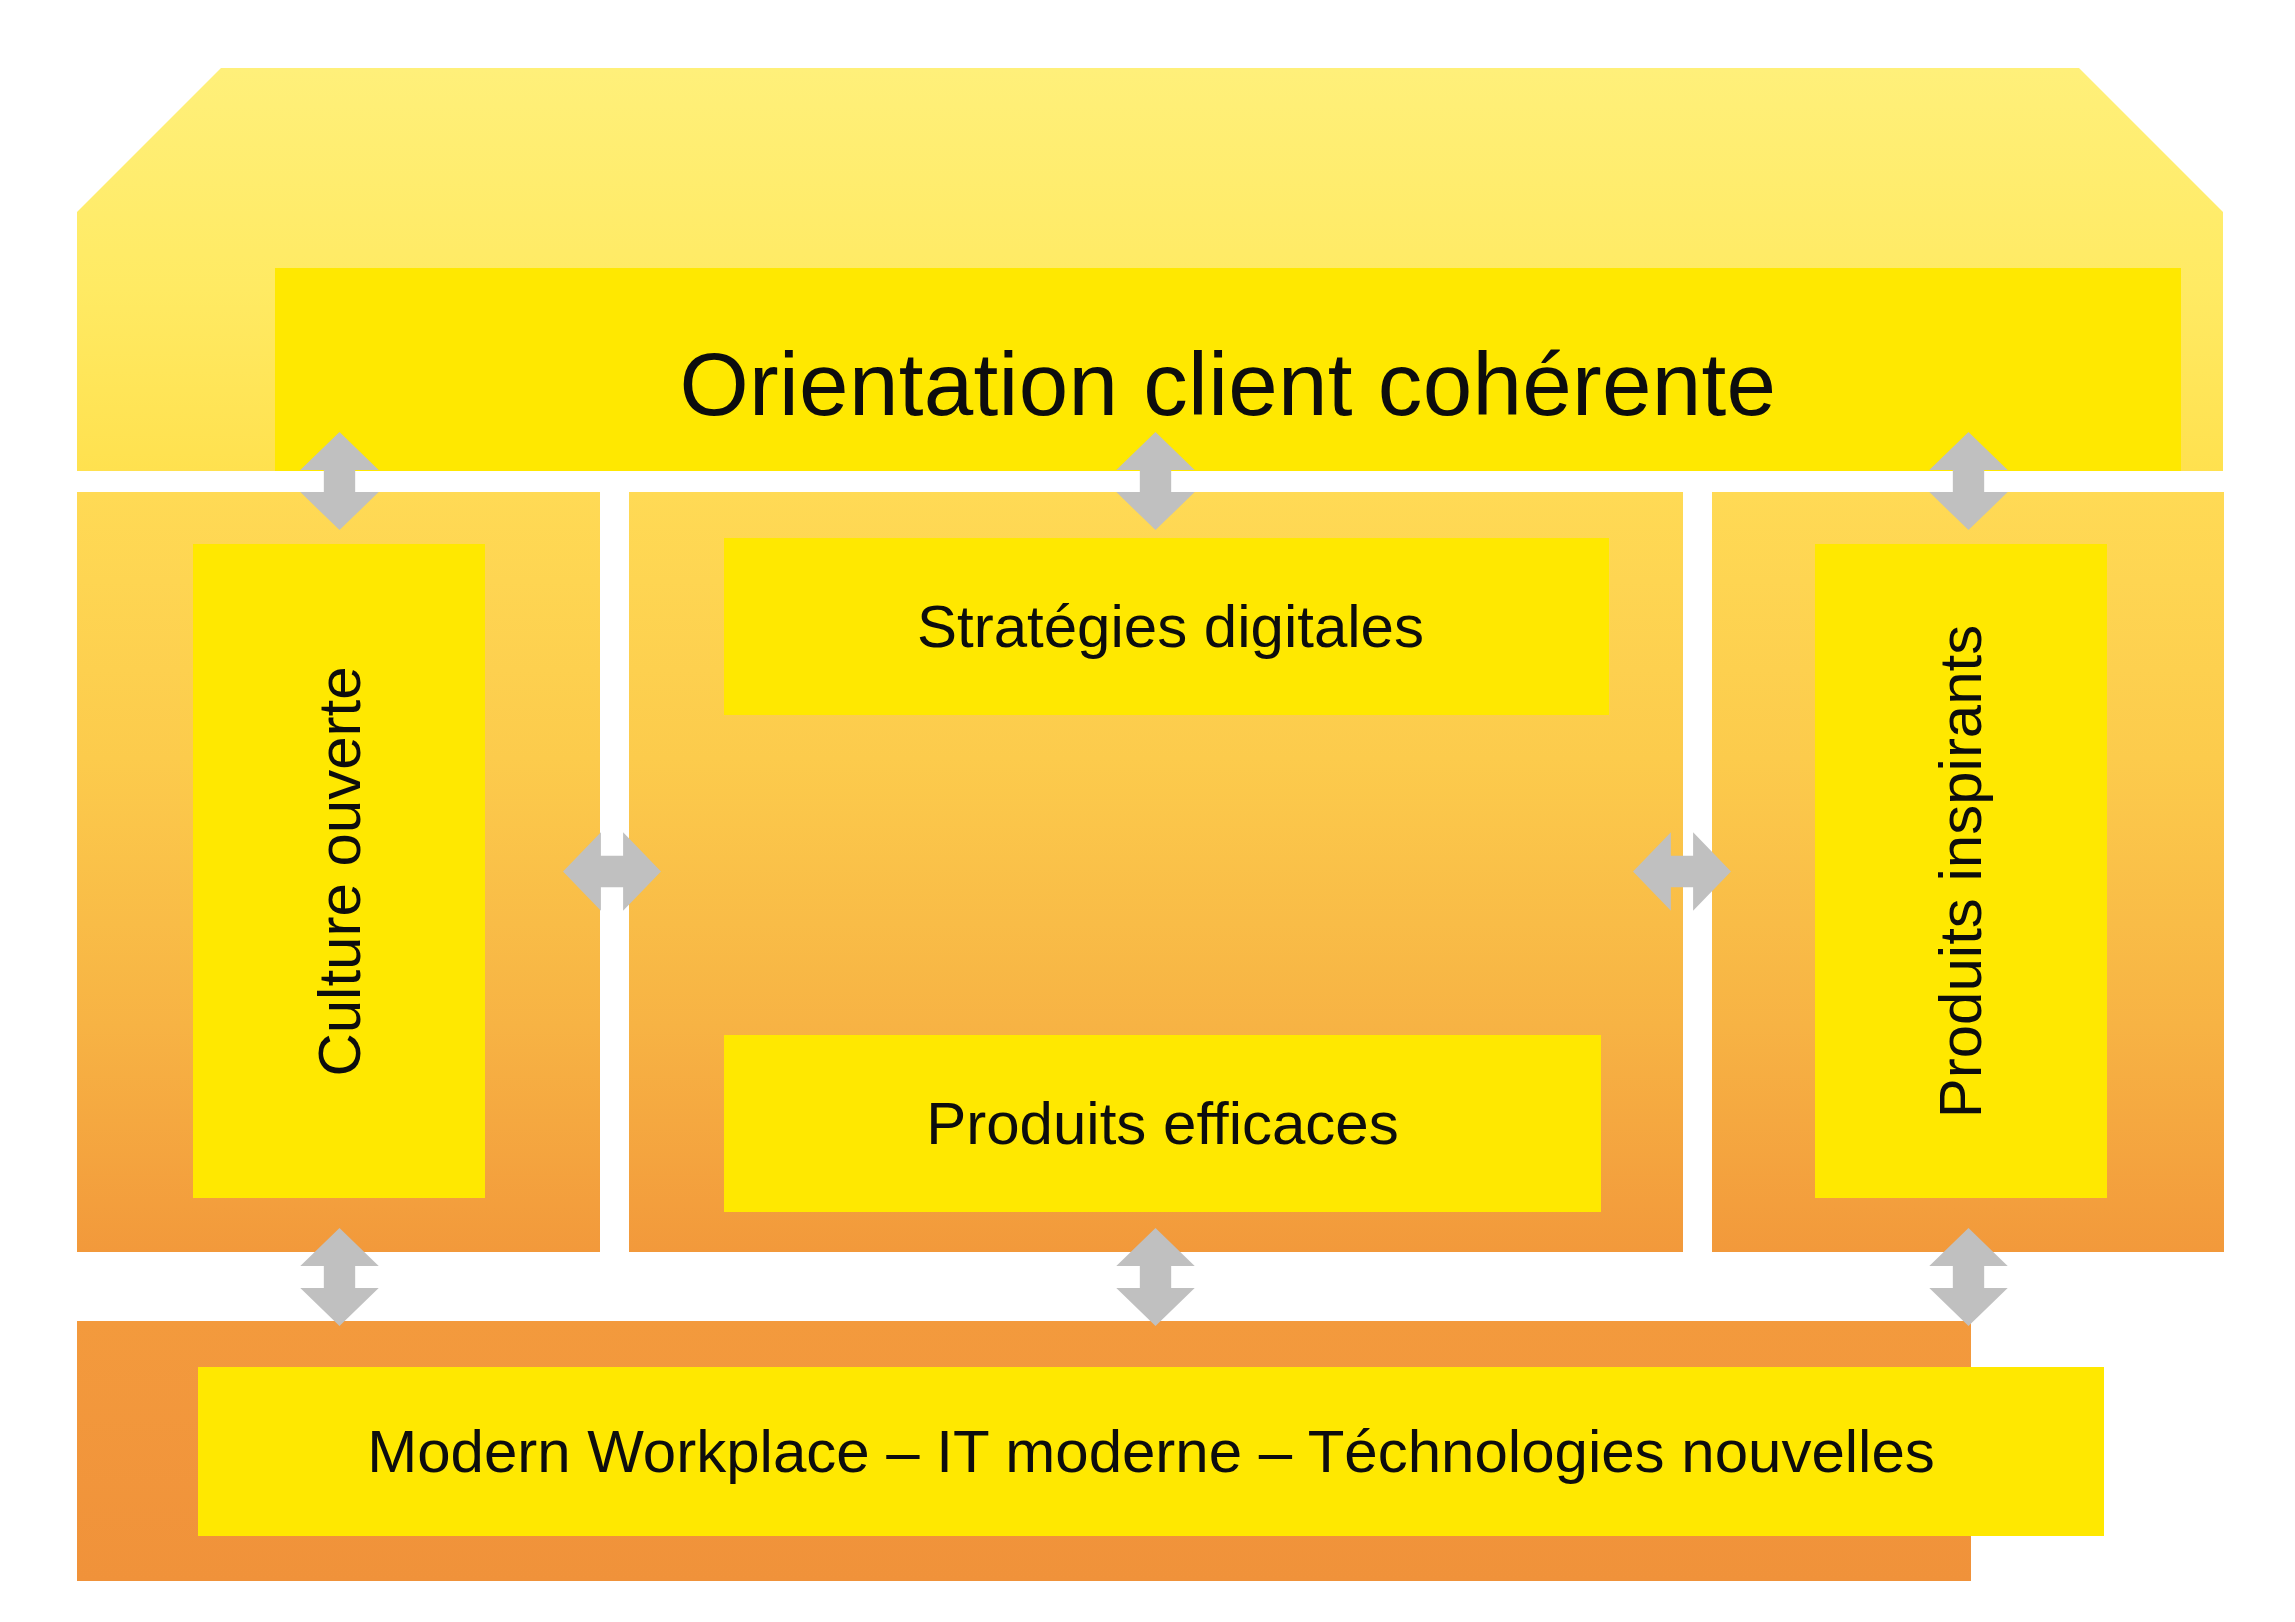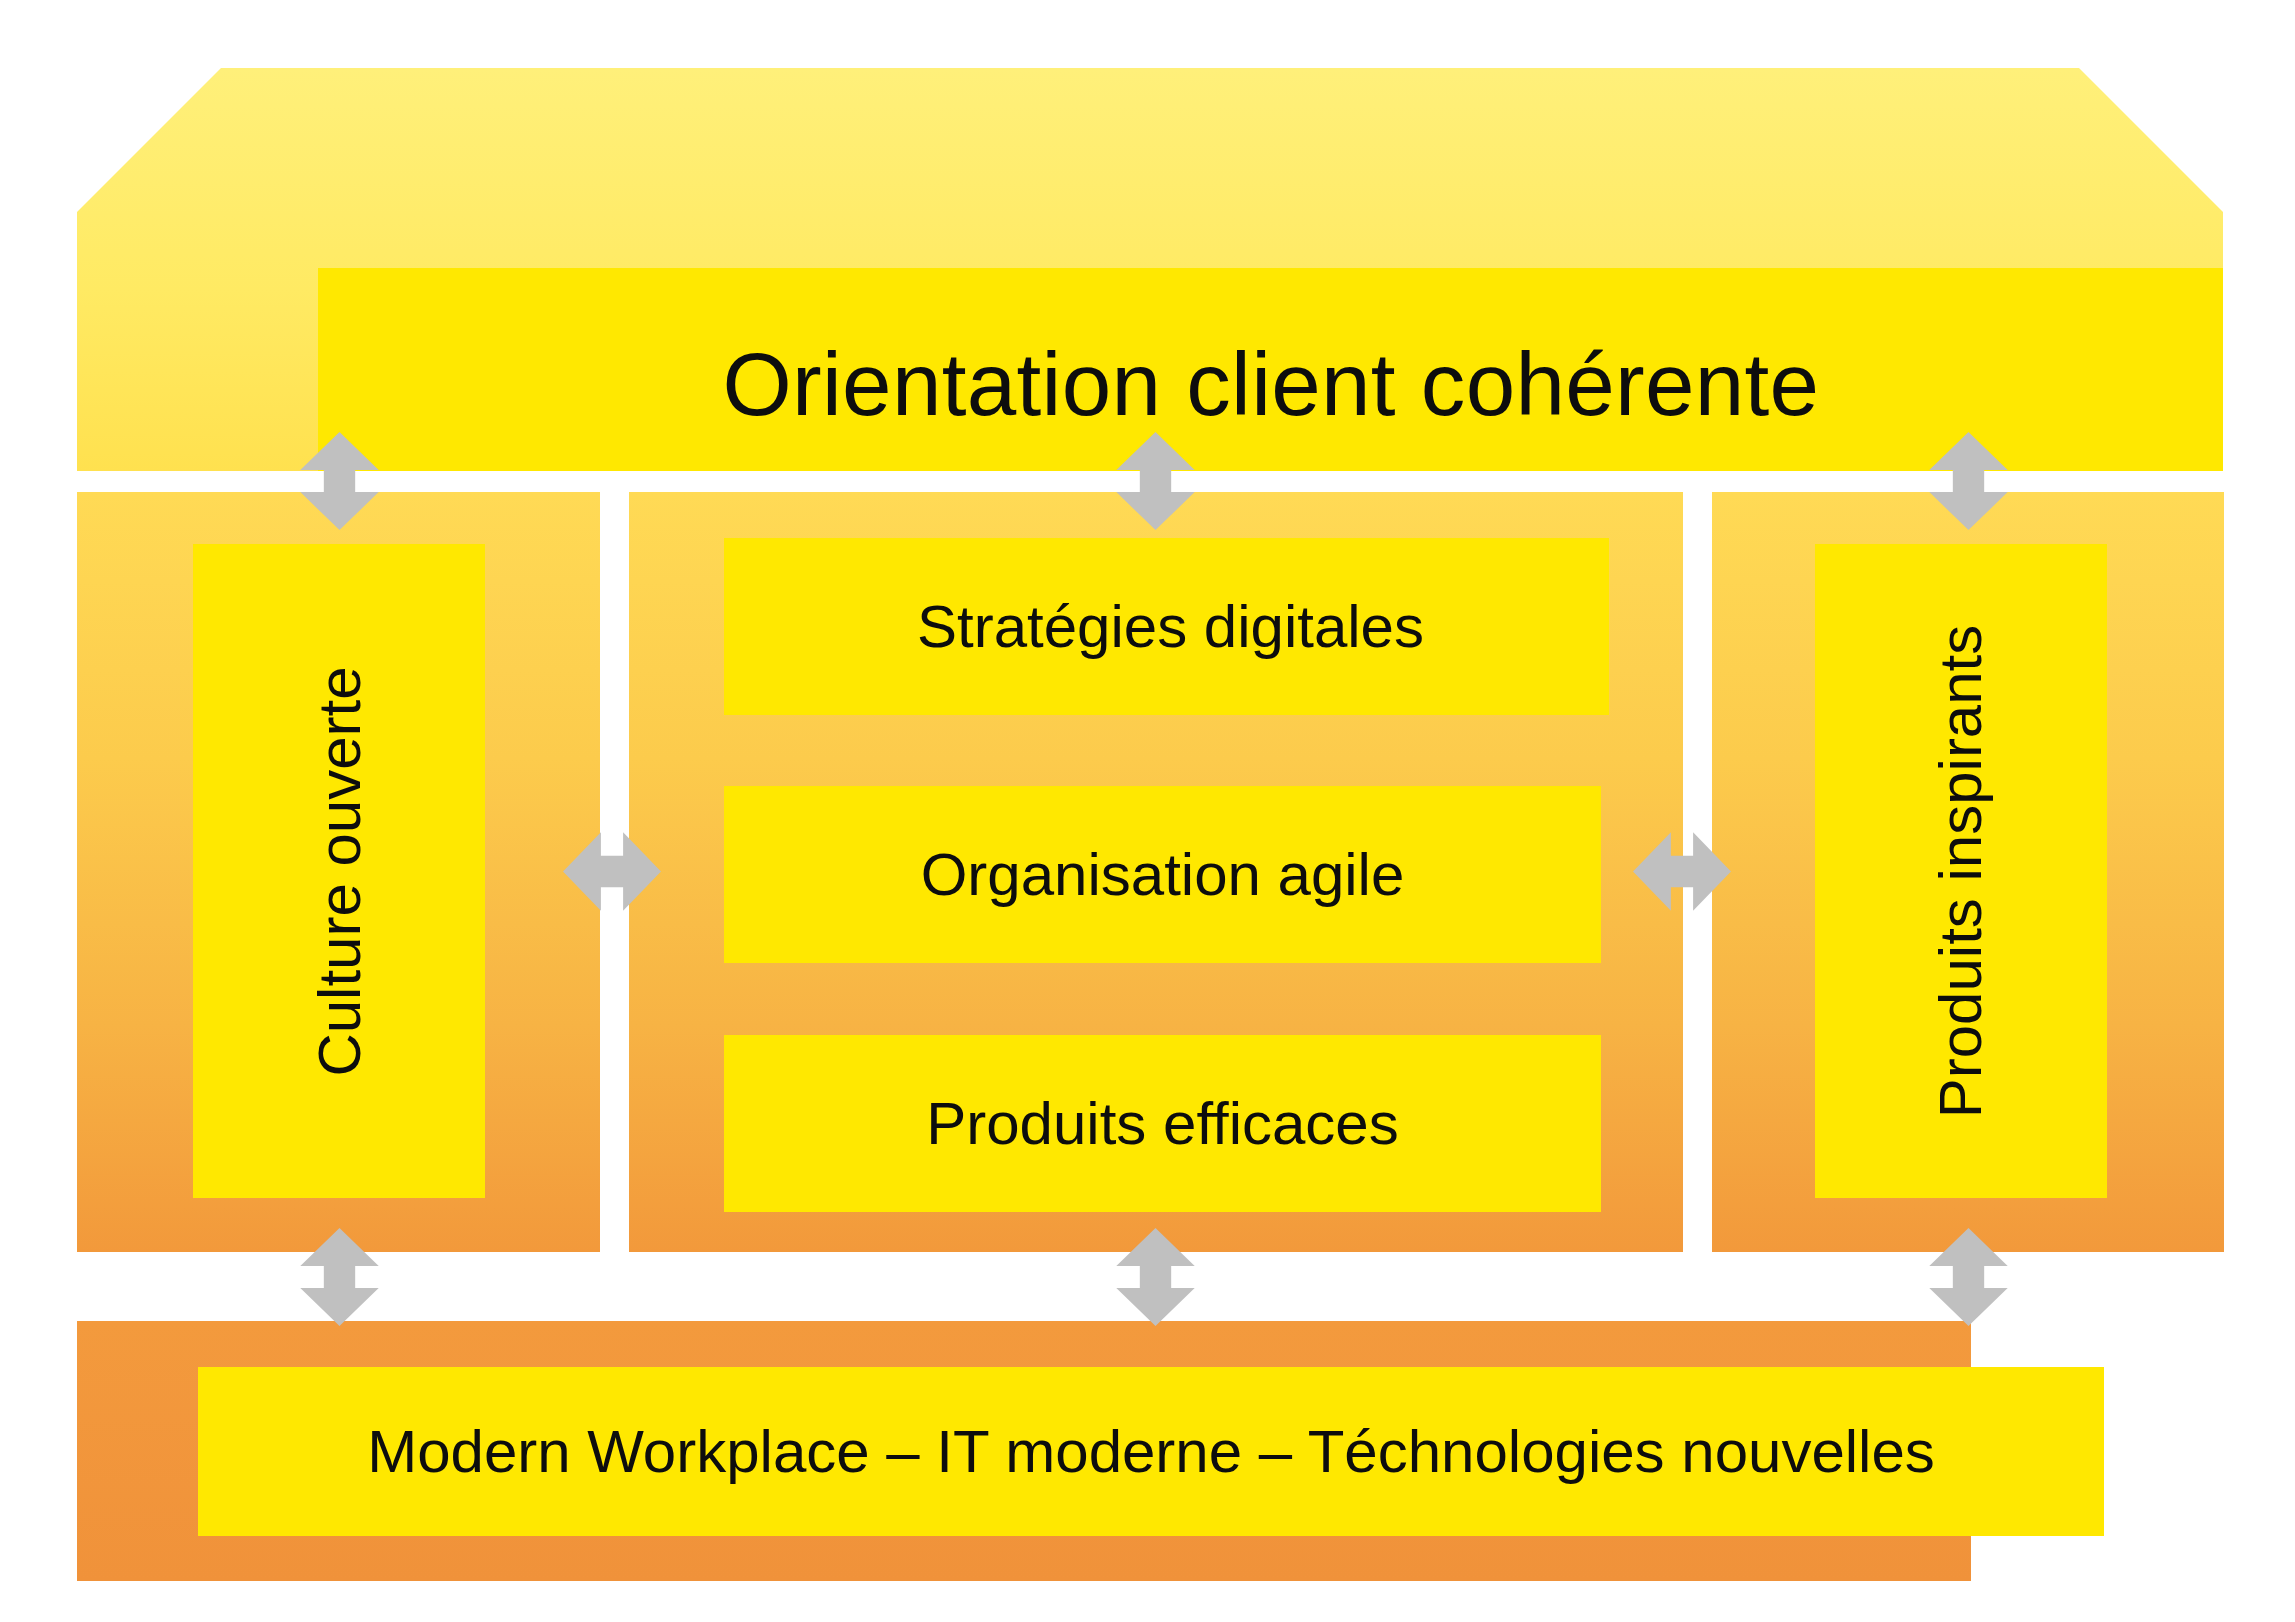--- a/index.html
+++ b/index.html
@@ -20,21 +20,21 @@
     left:77px; top:68px;
     width:2146px; height:403px;
     background:linear-gradient(180deg,#FFF07A 0%, #FFEA63 55%, #FFE14F 100%);
     clip-path:polygon(144px 0, calc(100% - 144px) 0, 100% 144px, 100% 100%, 0 100%, 0 144px);
   }
   .roof-inner{
     position:absolute;
     left:198px; top:200px;
     width:1906px; height:233px;
     background:#FFE800;
-    display:flex;align-items:center;justify-content:center;margin-left:43px;
+    display:flex;align-items:center;justify-content:center;
   }
   .roof-title{
     font-size:89px;
     font-weight:400;
     color:#0d0d0d;
     letter-spacing:0.3px;
     white-space:nowrap;
   }
 
   
@@ -140,23 +140,20 @@
   <div class="panel panel-left">
     <div class="pillar-box">
       <span class="pillar-label">Culture ouverte</span>
     </div>
   </div>
 
   <div class="panel panel-center">
     <div class="center-box cb1">
       <span class="center-label">Stratégies digitales</span>
     </div>
-    <div class="center-box cb2">
-      <span class="center-label">Organisation agile</span>
-    </div>
     <div class="center-box cb3">
       <span class="center-label">Produits efficaces</span>
     </div>
   </div>
 
   <div class="panel panel-right">
     <div class="pillar-box">
       <span class="pillar-label">Produits inspirants</span>
     </div>
   </div>

